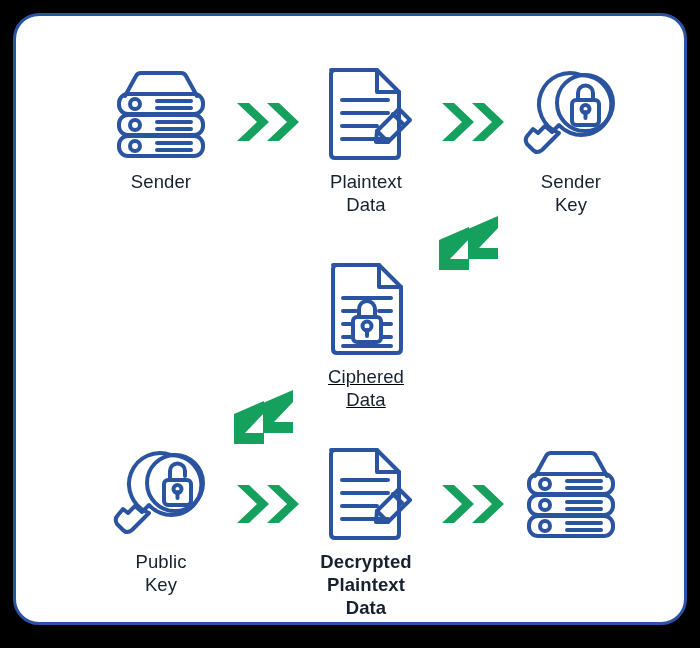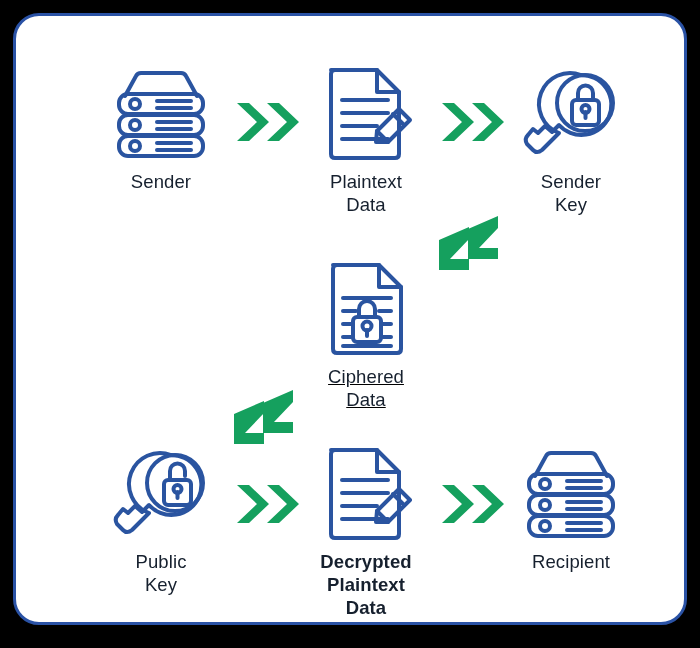--- a/index.html
+++ b/index.html
@@ -272,16 +272,15 @@
           <circle cx="24" cy="78" r="5"></circle>
           <line x1="46" y1="33" x2="80" y2="33" stroke-width="4"></line>
           <line x1="46" y1="40" x2="80" y2="40" stroke-width="4"></line>
           <line x1="46" y1="54" x2="80" y2="54" stroke-width="4"></line>
           <line x1="46" y1="61" x2="80" y2="61" stroke-width="4"></line>
           <line x1="46" y1="75" x2="80" y2="75" stroke-width="4"></line>
           <line x1="46" y1="82" x2="80" y2="82" stroke-width="4"></line>
         </g>
       </svg>
     </div>
-    <div class="label">Recipient</div>
   </div>
 
 </div>
 
 </body></html>

